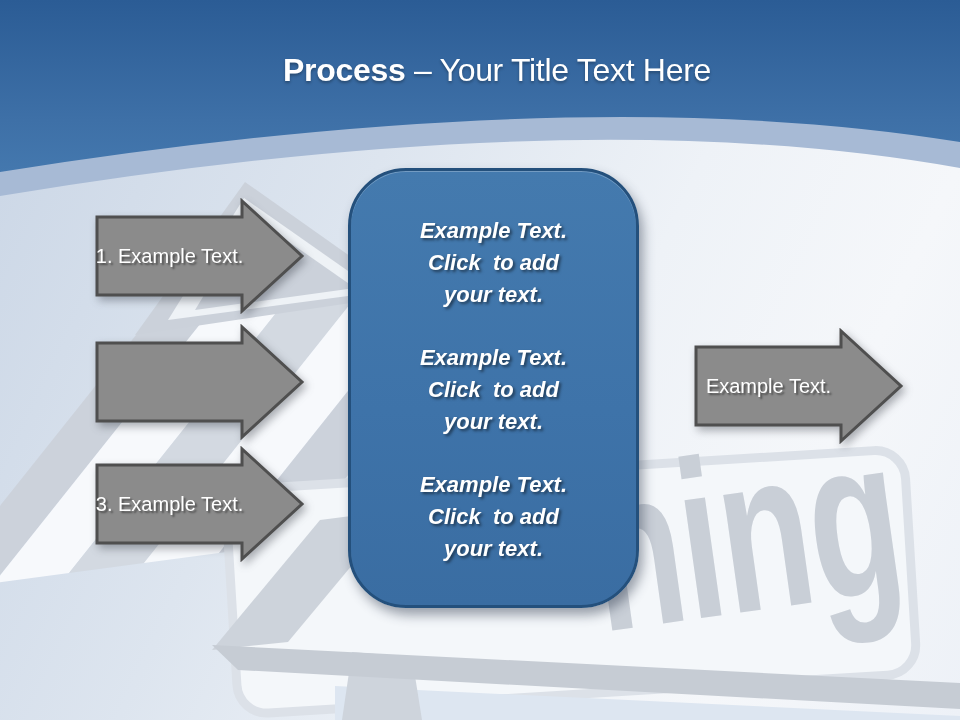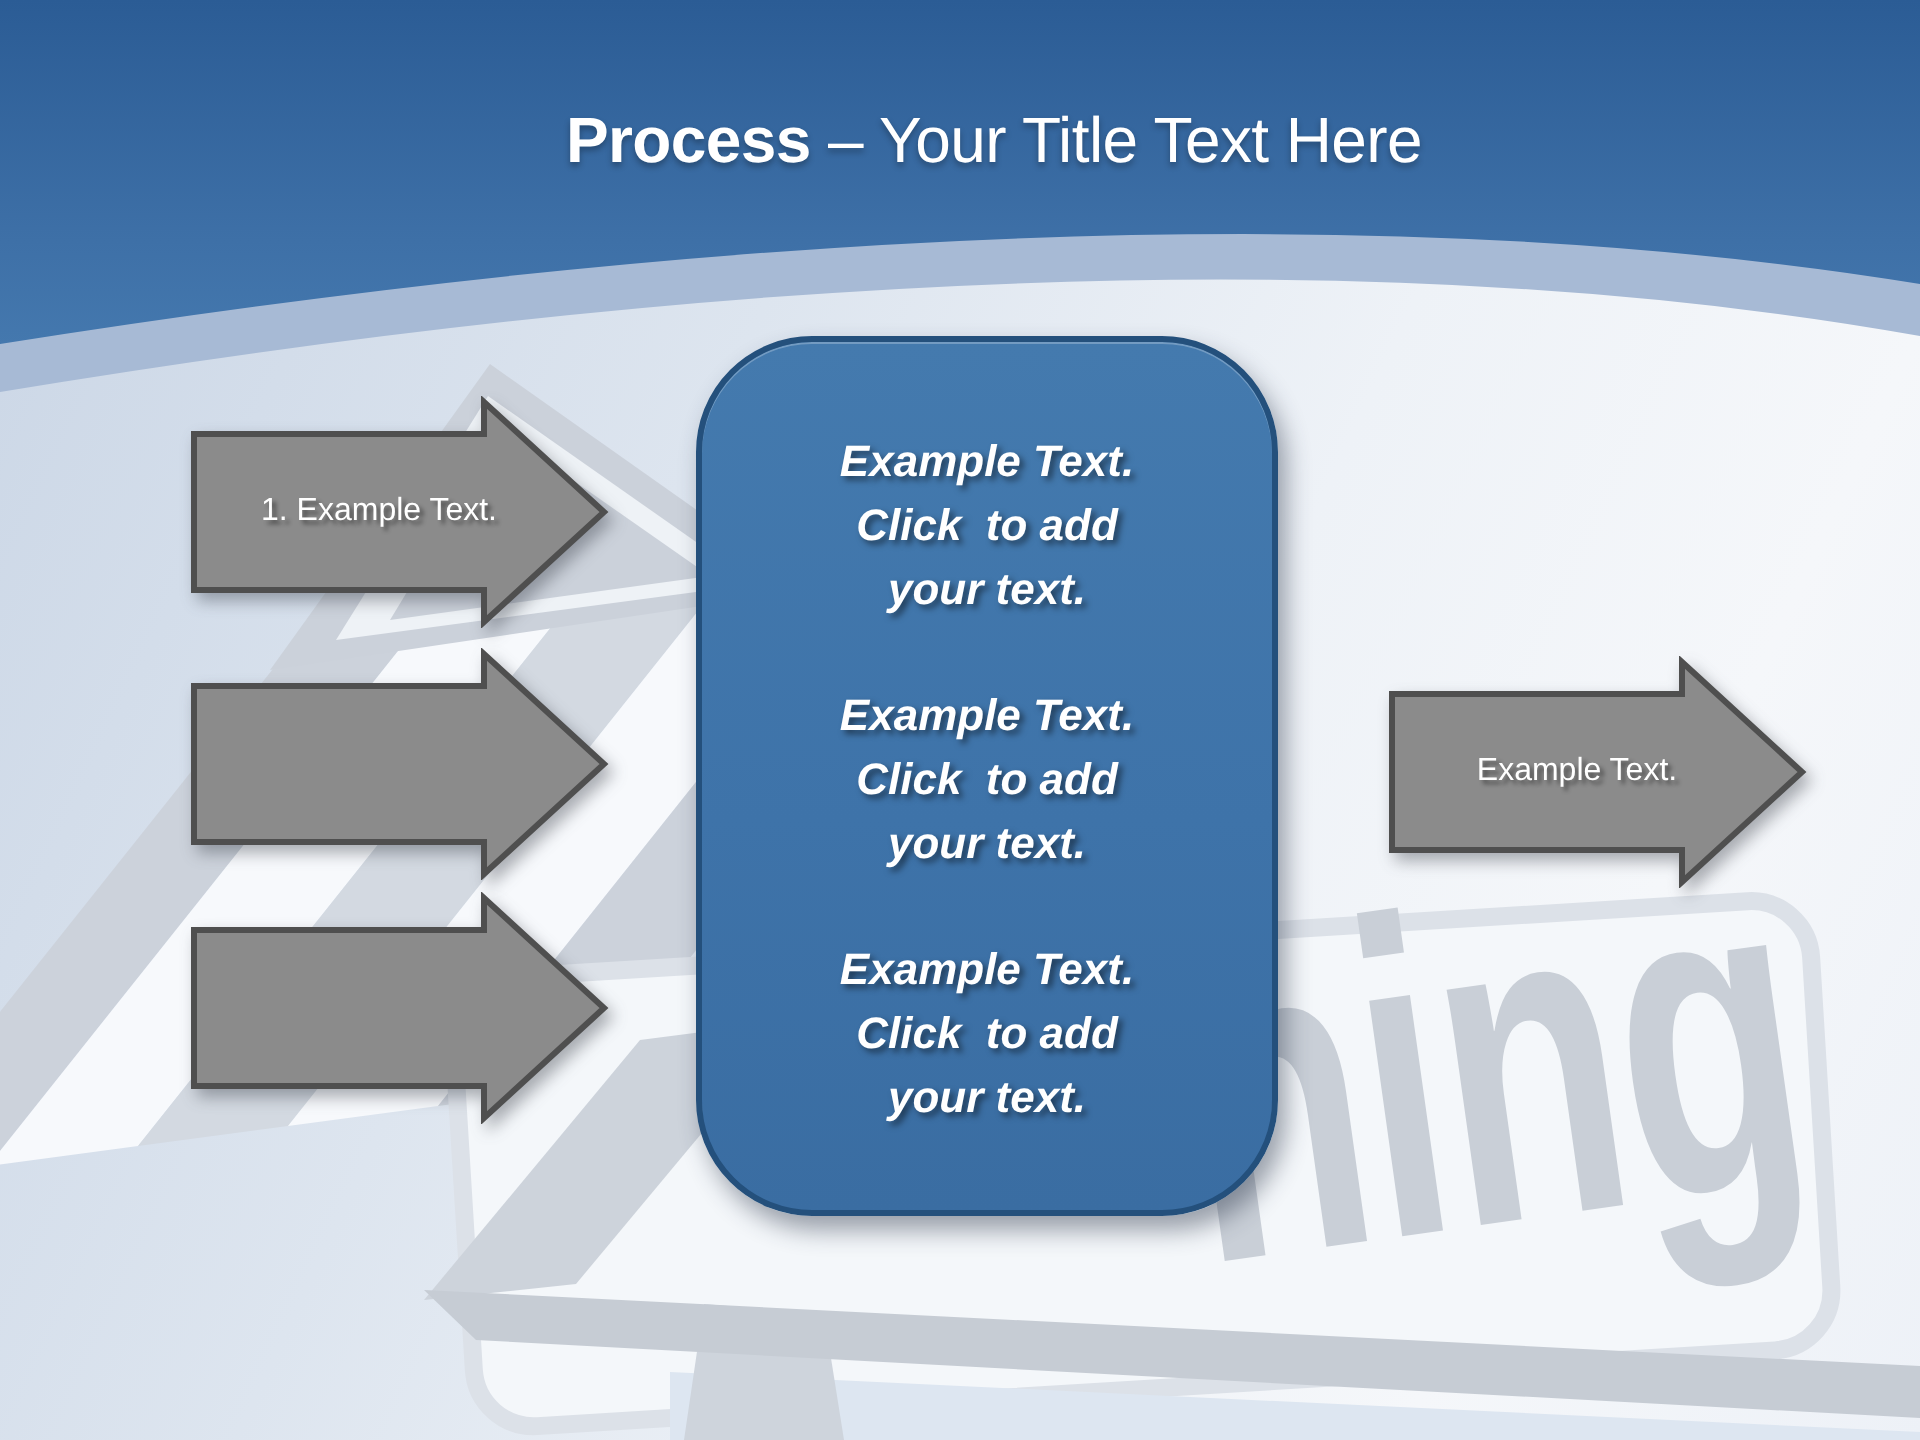--- a/index.html
+++ b/index.html
@@ -17,23 +17,23 @@
     position:absolute; top:52px; left:0; width:960px; padding-left:34px;
     text-align:center; color:#ffffff; font-size:32px; letter-spacing:-0.3px;
     text-shadow:0 2px 3px rgba(0,0,0,0.30); white-space:pre;
   }
   .title .t-bold{ font-weight:700; }
   .title .t-rest{ font-weight:400; }
   
   .step-arrow{ position:absolute; width:210px; height:116px; }
   .step-arrow svg{ position:absolute; inset:0; filter:drop-shadow(3px 4px 4px rgba(50,55,65,0.40)); }
   .arrow-label{
-    position:absolute; left:24px; top:19px; width:141px; height:78px;
+    position:absolute; left:4px; top:19px; width:141px; height:78px;
     display:flex; align-items:center; justify-content:center;
-    color:#ffffff; font-size:16px; white-space:pre;
+    color:#ffffff; font-size:20px; white-space:pre;
     text-shadow:2px 2px 2px rgba(0,0,0,0.45);
   }
   
   .textbox{
     position:absolute; left:348px; top:168px; width:291px; height:440px;
     background:linear-gradient(180deg,#447aae 0%,#3e73a9 55%,#3a6da2 100%);
     border:3px solid #24507c; border-radius:58px;
     box-shadow:4px 7px 12px rgba(40,50,70,0.45), inset 0 1px 0 rgba(255,255,255,0.25);
     display:flex; flex-direction:column; justify-content:space-between;
     padding:44px 14px 40px;
@@ -100,20 +100,21 @@
   <div class="step-arrow" style="left:95px; top:324px;">
     <svg width="210" height="116" viewBox="0 0 210 116">
       <polygon points="2,19 147,19 147,3 207,58 147,113 147,97 2,97" fill="#8b8b8b" stroke="#4f4f4f" stroke-width="3"></polygon>
     </svg>
   </div>
 
   <div class="step-arrow" style="left:95px; top:446px;">
     <svg width="210" height="116" viewBox="0 0 210 116">
       <polygon points="2,19 147,19 147,3 207,58 147,113 147,97 2,97" fill="#8b8b8b" stroke="#4f4f4f" stroke-width="3"></polygon>
     </svg>
+    <div class="arrow-label">3. Example Text.</div>
   </div>
 
   <div class="textbox">
     <div class="tb-block">
       <div class="tb-line">Example Text.</div>
       <div class="tb-line">Click  to add</div>
       <div class="tb-line">your text.</div>
     </div>
     <div class="tb-block">
       <div class="tb-line">Example Text.</div>

